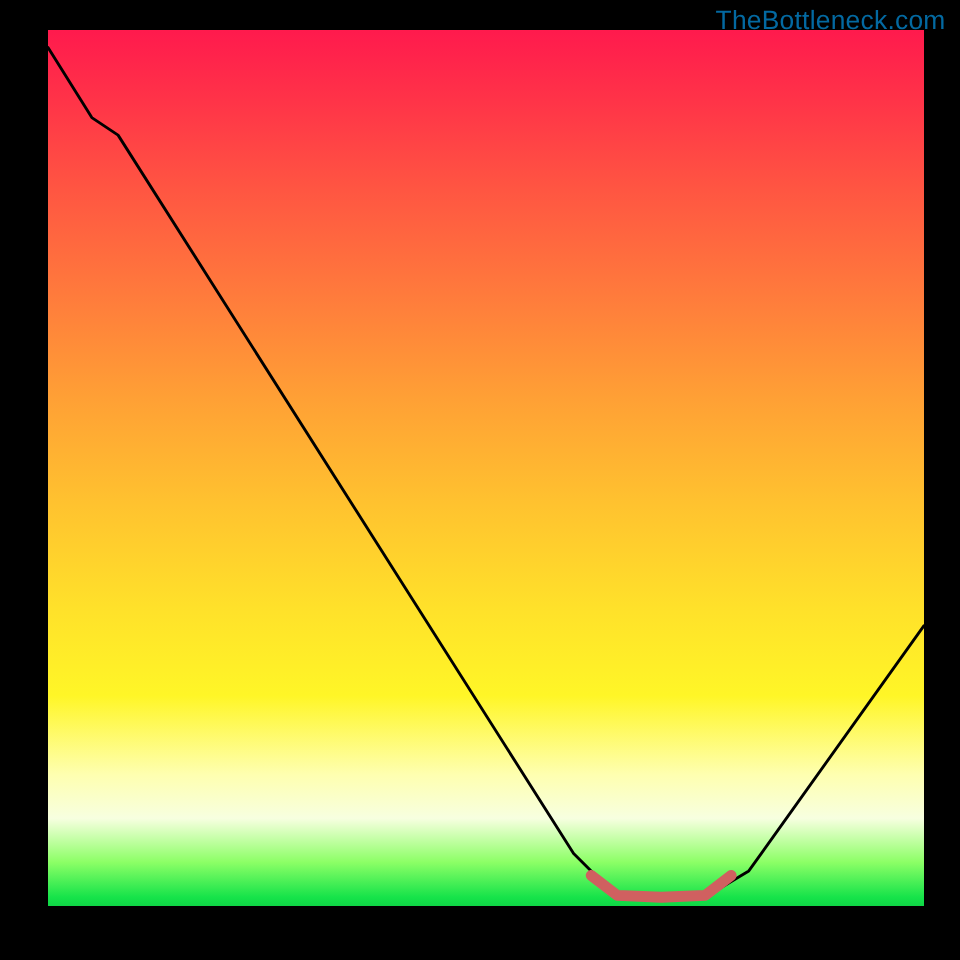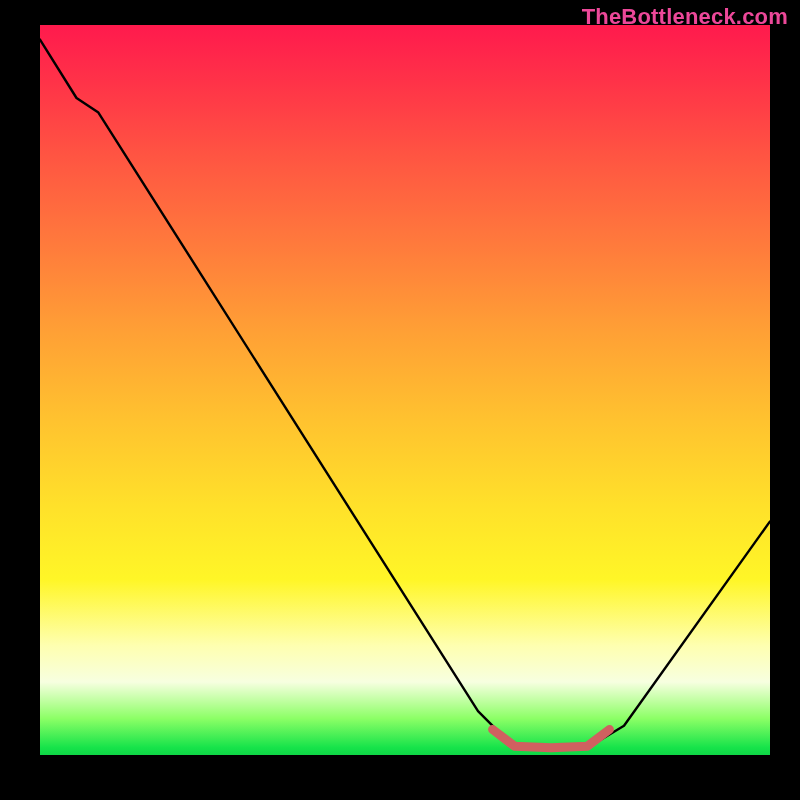--- a/index.html
+++ b/index.html
@@ -38,23 +38,23 @@
       #f7ffe0 90%,
       #8cff66 95%,
       #16e34a 99%,
       #0fd646 100%
     );
   }
   .watermark {
     position: absolute;
     top: 4px;
     right: 12px;
-    color: #ec4899;
+    color: #0369a1;
     font-size: 22px;
-    font-weight: 700;
+    font-weight: 400;
     letter-spacing: 0.2px;
     user-select: none;
   }
   svg.curve {
     position: absolute;
     left: 0;
     top: 0;
     width: 730px;
     height: 730px;
     overflow: visible;

